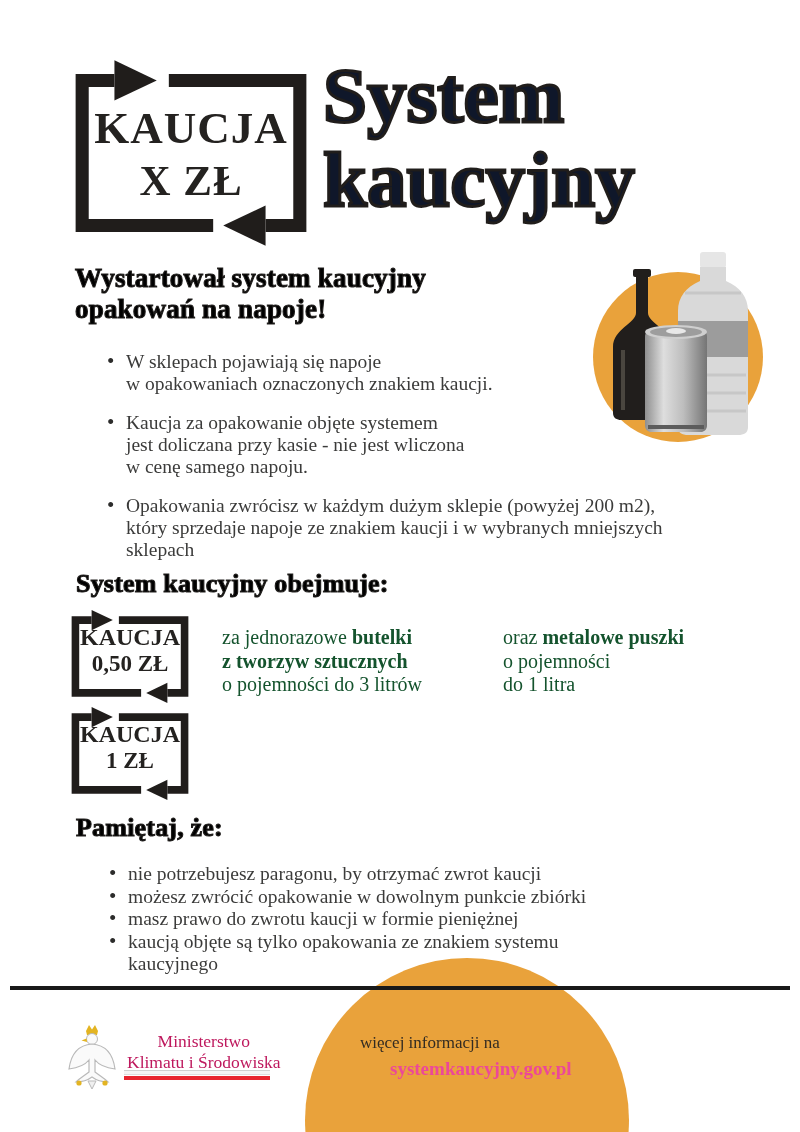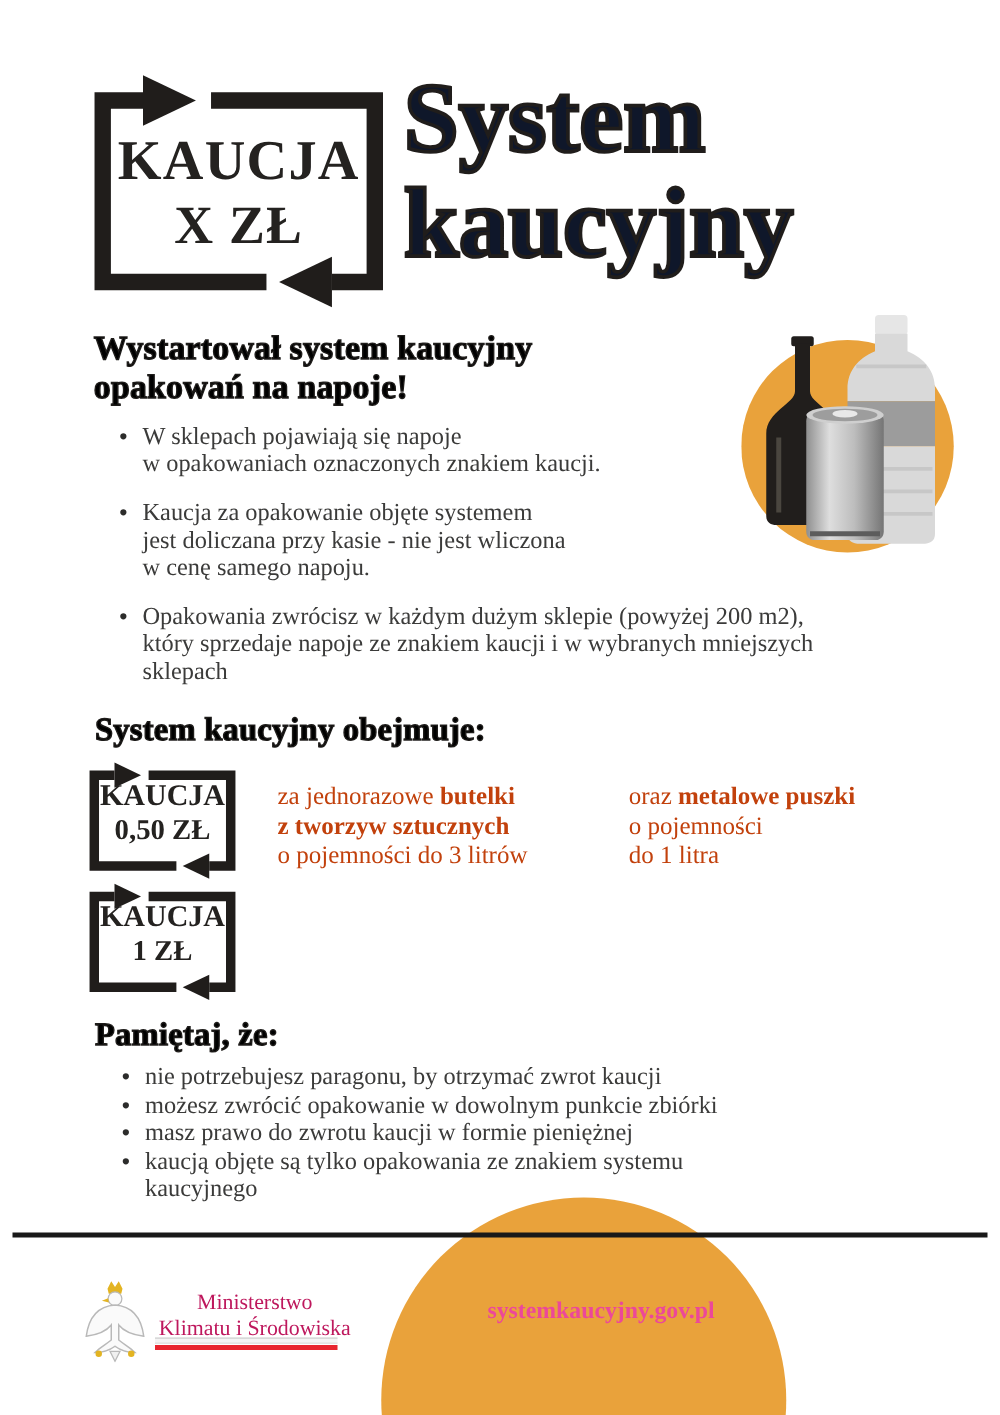--- a/index.html
+++ b/index.html
@@ -21,37 +21,37 @@
   .logo-l1{top:44px;font-size:45px;letter-spacing:1px;}
   .logo-l2{top:98px;font-size:43px;letter-spacing:1px;}
 
   
   .h2{font-weight:900;color:#000000;-webkit-text-stroke:1.1px #1e1c1a;letter-spacing:.2px;}
   .intro-heading{left:75px;top:263px;font-size:27px;line-height:31px;}
   .includes-heading{left:76px;top:569px;font-size:26px;}
   .remember-heading{left:76px;top:813px;font-size:26px;}
 
   
-  .blist{list-style:none;margin:0;padding:0;font-size:19.5px;line-height:22px;color:#3b3b3a;}
+  .blist{list-style:none;margin:12px;padding:0;font-size:19.5px;line-height:22px;color:#3b3b3a;}
   .blist li{position:relative;padding-left:19px;}
   .blist li::before{content:"\2022";position:absolute;left:0;top:-1px;font-size:21px;color:#2c2c2b;}
   .intro-list{left:95px;top:339px;width:560px;}
   .intro-list li{margin-bottom:17px;}
   .remember-list{left:97px;top:851px;width:640px;}
   .remember-list li{margin-bottom:0px;line-height:22.5px;}
 
   
   .badge{width:132px;height:95px;}
   .badge svg{position:absolute;left:0;top:0;width:132px;height:95px;}
   .badge .bl{position:absolute;width:100%;text-align:center;color:#242220;font-weight:600;}
   .badge .bl1{top:15px;font-size:24px;}
   .badge .bl2{top:42px;font-size:23px;}
   .badge1{left:64px;top:609px;}
   .badge2{left:64px;top:706px;}
-  .rowtext{font-size:20px;line-height:23.5px;color:#c2410c;}
+  .rowtext{font-size:20px;line-height:23.5px;color:#14532d;}
   .row1-mid{left:222px;top:626px;width:265px;}
   .row1-right{left:503px;top:626px;width:250px;}
   .row2-text{left:222px;top:729px;width:480px;}
 
   
   .illu{left:593px;top:245px;width:180px;height:200px;}
 
   
   .rule{left:10px;top:986px;width:780px;height:4px;background:#191919;z-index:3;}
   .dome{left:305px;top:958px;width:324px;height:324px;border-radius:50%;background:#e9a23b;z-index:1;}
@@ -175,20 +175,21 @@
     <li><span class="pre">możesz zwrócić opakowanie w dowolnym punkcie zbiórki</span></li>
     <li><span class="pre">masz prawo do zwrotu kaucji w formie pieniężnej</span></li>
     <li><span class="pre">kaucją objęte są tylko opakowania ze znakiem systemu
 kaucyjnego</span></li>
   </ul>
 
   <div class="abs dome"></div>
   <div class="abs rule"></div>
 
   <div class="abs dome-text">
+    <div class="dome-line1">więcej informacji na</div>
     <div class="dome-line2">systemkaucyjny.gov.pl</div>
   </div>
 
   <div class="abs eagle">
     <svg viewBox="0 0 56 66" width="56" height="66">
       <polygon points="22,7 25,1 28,5.5 31,1 34,7 33,11 23,11" fill="#e3b422"></polygon>
       <circle cx="28" cy="15" r="5.5" fill="#fafafa" stroke="#b9b9b9" stroke-width="1"></circle>
       <polygon points="22.5,14.5 17.5,16.5 23,18" fill="#e3b422"></polygon>
       <path d="M28 20 C14 21 7 30 5 45 C13 44 21 41 25 36 L25 48 C20 52 16 54 12 58 C18 58 24 56 28 53 C32 56 38 58 44 58 C40 54 36 52 31 48 L31 36 C35 41 43 44 51 45 C49 30 42 21 28 20 Z" fill="#fafafa" stroke="#b9b9b9" stroke-width="1.2"></path>
       <polygon points="24,57 32,57 28,65" fill="#f0f0f0" stroke="#b9b9b9" stroke-width="1"></polygon>

